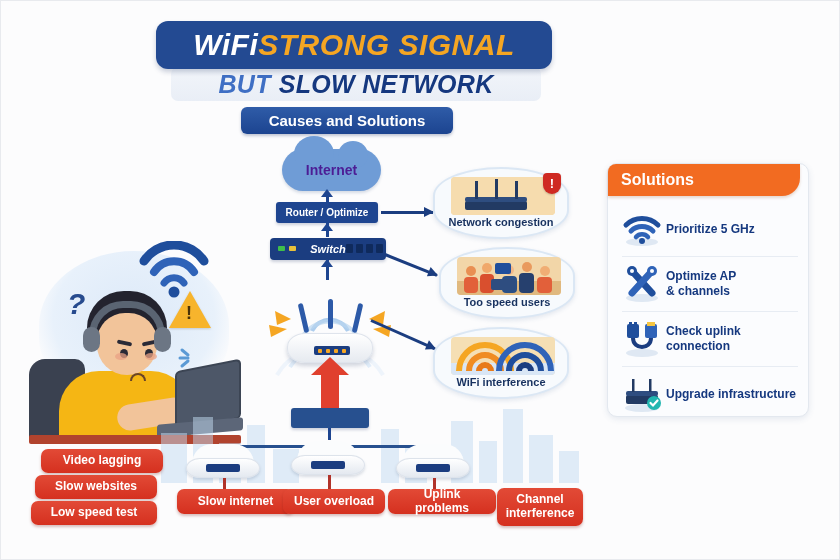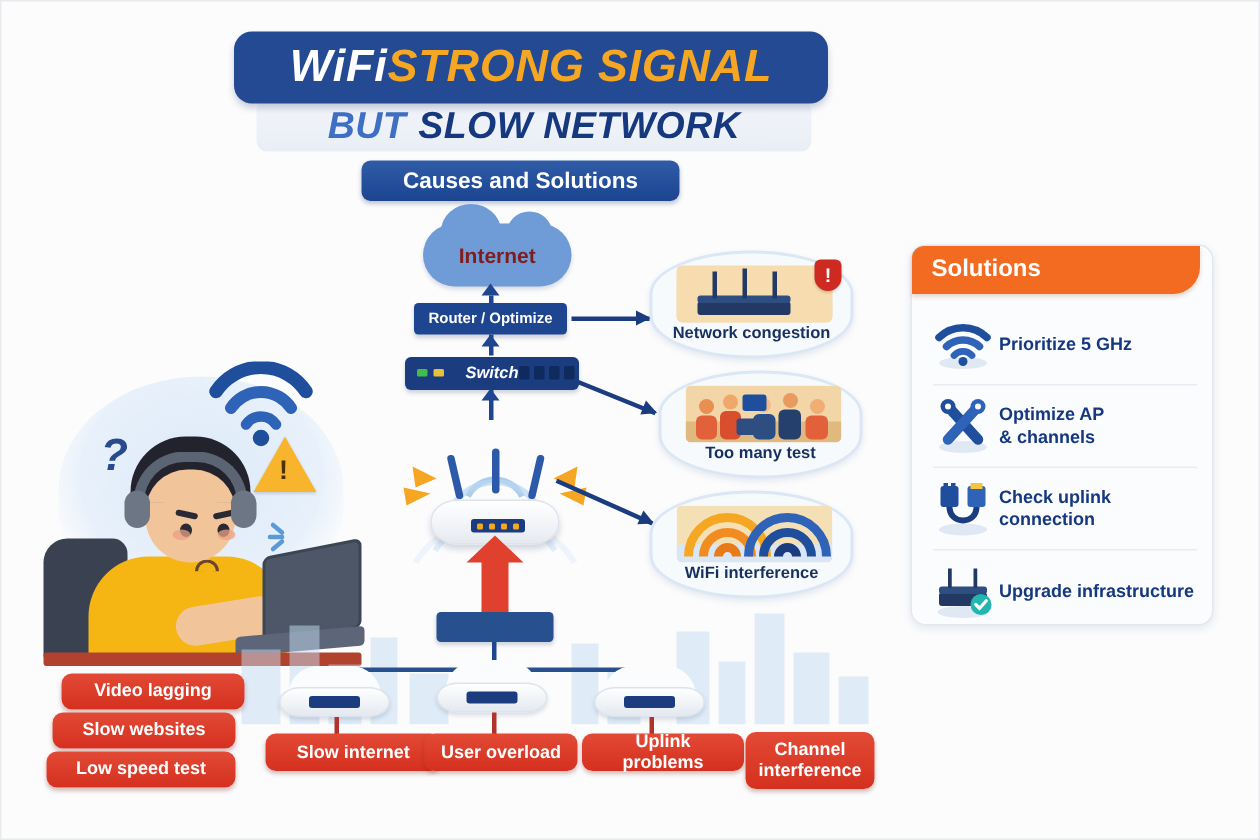--- a/index.html
+++ b/index.html
@@ -121,21 +121,21 @@
     position: absolute; left: 281px; top: 148px;
     width: 99px; height: 42px;
     background: #6f9cd6; border-radius: 22px;
     display: flex; align-items: center; justify-content: center;
     box-shadow: 0 2px 3px rgba(40,70,120,.18);
   }
   .cloud::before { content:""; position: absolute; left: 12px; top: -13px;
     width: 40px; height: 36px; background:#6f9cd6; border-radius: 50%; }
   .cloud::after { content:""; position: absolute; right: 13px; top: -8px;
     width: 30px; height: 28px; background:#6f9cd6; border-radius: 50%; }
-  .cloud span { position: relative; z-index: 2; color: #7f1d1d; font-size: 14px; font-weight: bold; }
+  .cloud span { position: relative; z-index: 2; color: #4c1d95; font-size: 14px; font-weight: bold; }
 
   .box-router {
     position: absolute; left: 275px; top: 201px;
     width: 102px; height: 21px;
     background: #1e4590; border-radius: 3px;
     display: flex; align-items: center; justify-content: center;
     box-shadow: 0 2px 3px rgba(20,40,90,.2);
   }
   .box-router span { color: #fff; font-size: 10px; font-weight: bold; }
 
@@ -470,21 +470,21 @@
             <rect x="45" y="19" width="15" height="17" rx="4" fill="#2a4f86"></rect>
           <circle cx="70" cy="10" r="5" fill="#e99a5e"></circle>
             <rect x="62" y="16" width="15" height="20" rx="4" fill="#26406e"></rect>
           <circle cx="88" cy="14" r="5" fill="#f0ad74"></circle>
             <rect x="80" y="20" width="15" height="16" rx="4" fill="#e2603a"></rect>
         </g>
         <rect x="38" y="6" width="16" height="11" rx="2" fill="#1f4e9c"></rect>
         <rect x="34" y="22" width="24" height="11" rx="2" fill="#2e4d80"></rect>
       </svg>
     </div>
-    <div class="cap">Too many test</div>
+    <div class="cap">Too speed users</div>
   </div>
 
   <div class="bubble" style="left:432px; top:326px;">
     <div class="thumb">
       <svg viewBox="0 0 104 38" style="width:104px;height:38px;">
         <rect x="0" y="0" width="104" height="38" fill="#f5dfb4"></rect>
         <rect x="0" y="26" width="104" height="12" fill="#d9e6f5"></rect>
         <path d="M8 34 A26 26 0 0 1 60 34" stroke="#f5a623" stroke-width="6" fill="none"></path>
         <path d="M18 34 A16 16 0 0 1 50 34" stroke="#f08c22" stroke-width="6" fill="none"></path>
         <path d="M28 34 A6 6 0 0 1 40 34" stroke="#e87a18" stroke-width="6" fill="none"></path>

